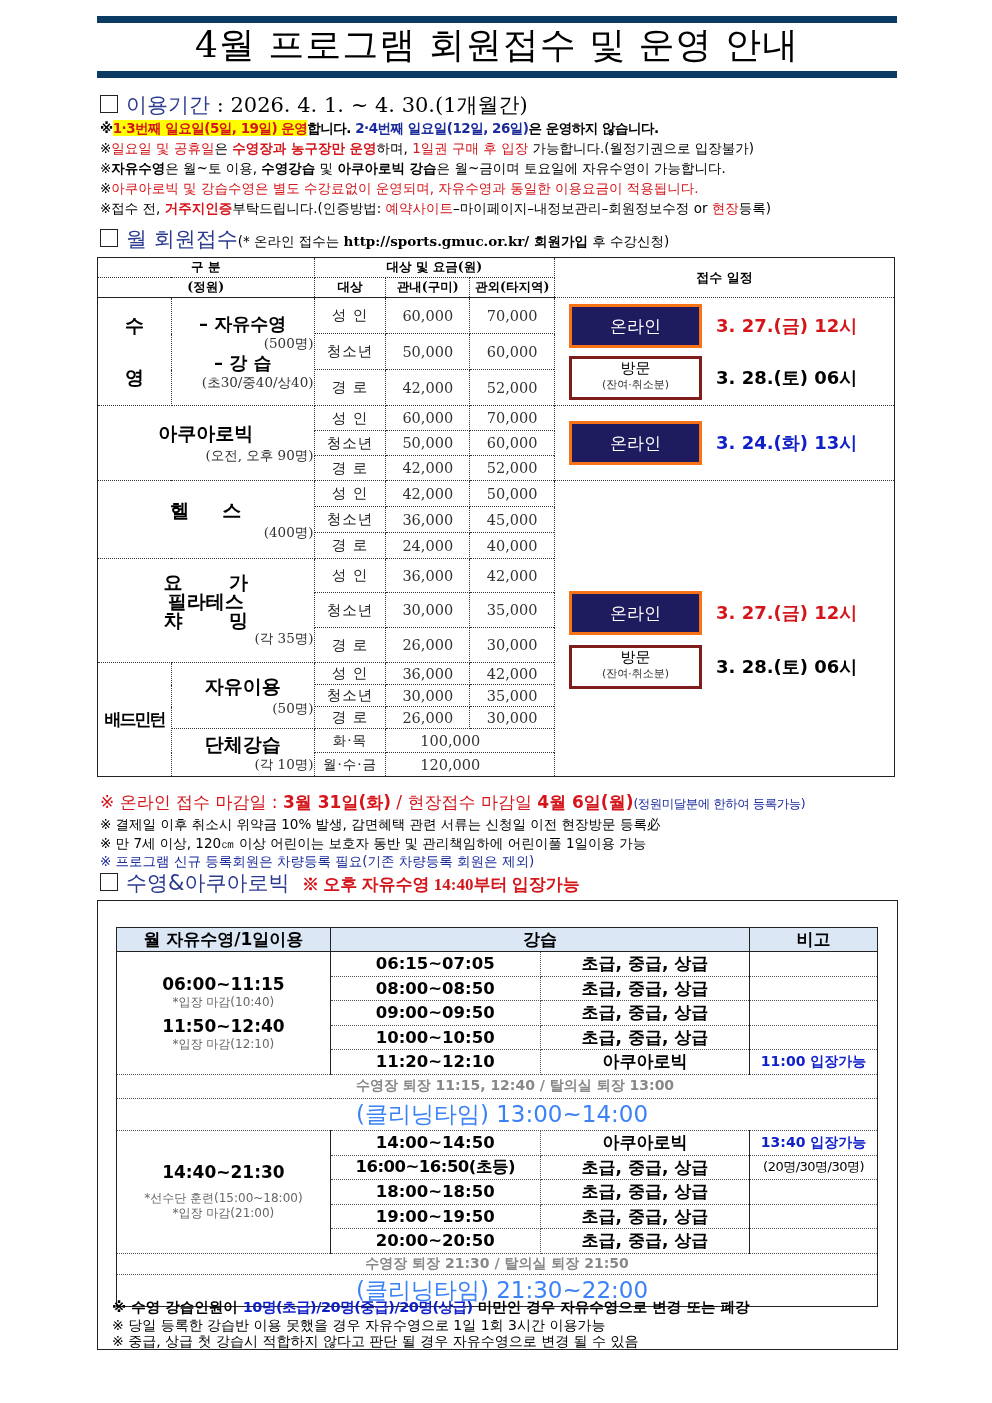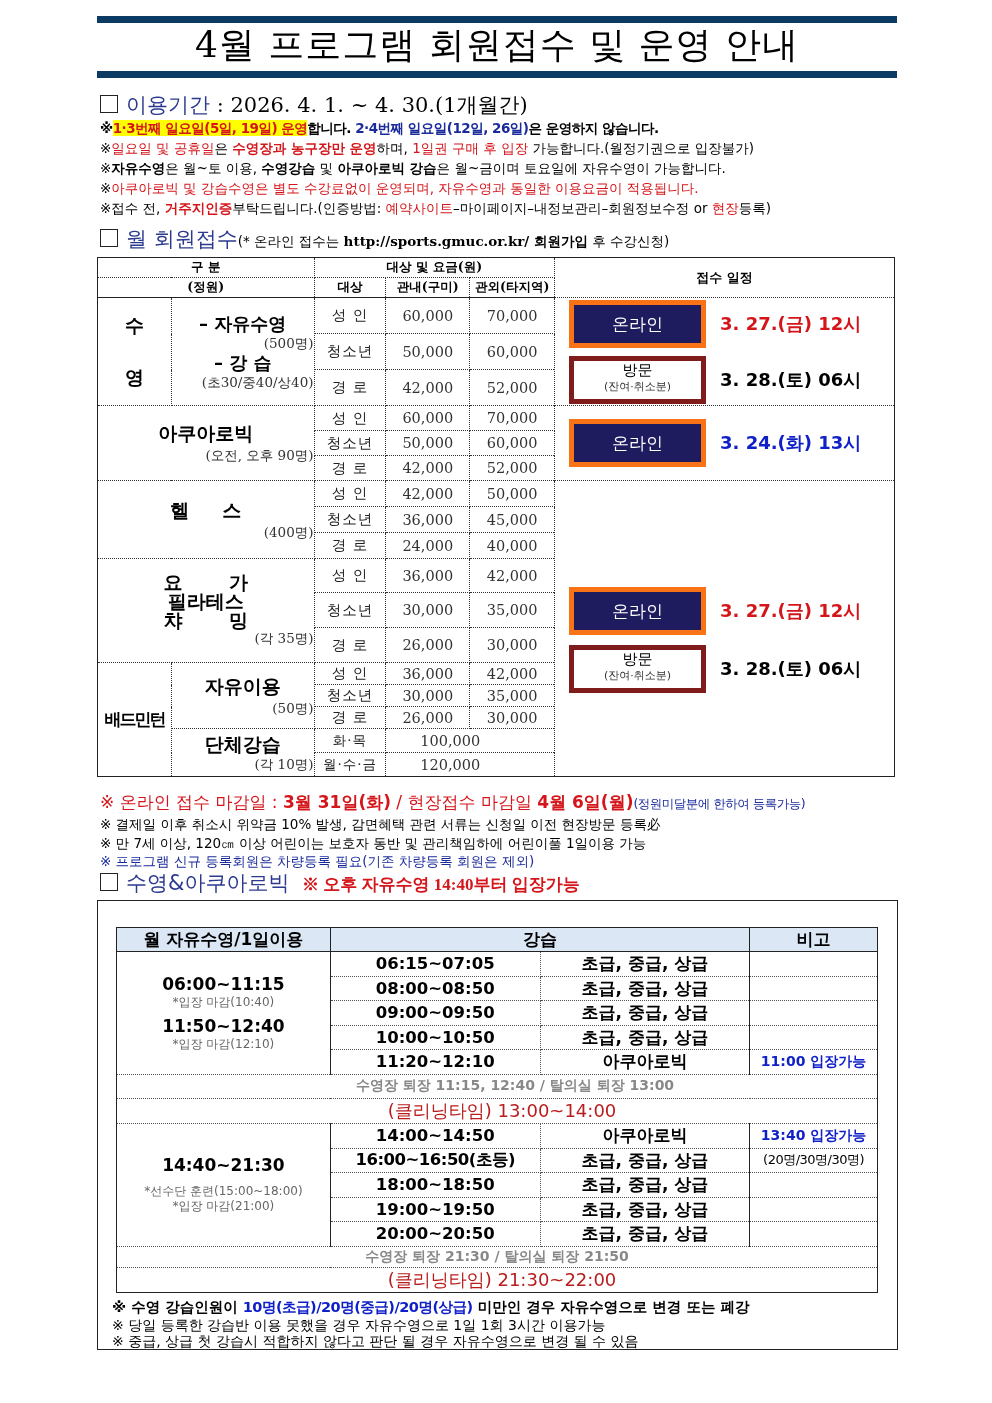--- a/index.html
+++ b/index.html
@@ -21,37 +21,37 @@
   table { border-collapse:collapse; }
   .fee { position:absolute; left:97px; top:257px; width:798px; border:1.5px solid #222; font-size:14px; }
   .fee td { border:1px dotted #333; text-align:center; padding:0; font-family:"DejaVu Serif", serif; }
   .fee .hdr td { font-size:12.5px; font-weight:bold; height:19px; }
   .fee .solid-b td { border-bottom:1.5px solid #222; }
   .fee .num { color:#333; font-size:14.5px; }
   .fee .tgt { color:#222; font-size:14.5px; letter-spacing:1px; }
   .cat-big { font-size:19px; font-weight:bold; font-family:"DejaVu Sans", sans-serif; }
   .cat-sub { font-size:13.5px; color:#333;text-align:right; }
   .sched { position:relative; vertical-align:middle; }
-  .btn-online { display:inline-block; width:127px; height:38px; background:#1e1b5e; color:#fff; border:5px solid #f97316; font-size:17px; line-height:38px; text-align:center; font-family:"DejaVu Sans", sans-serif; }
-  .btn-visit { display:inline-block; width:127px; height:38px; background:#fff; border:5px solid #7f1d1d; text-align:center; font-family:"DejaVu Sans", sans-serif; }
+  .btn-online { display:inline-block; width:127px; height:38px; background:#1e1b5e; color:#fff; border:3px solid #f97316; font-size:17px; line-height:38px; text-align:center; font-family:"DejaVu Sans", sans-serif; }
+  .btn-visit { display:inline-block; width:127px; height:38px; background:#fff; border:3px solid #7f1d1d; text-align:center; font-family:"DejaVu Sans", sans-serif; }
   .btn-visit .l1 { font-size:15px; line-height:19px; display:block; }
   .btn-visit .l2 { font-size:11px; line-height:14px; display:block; color:#333; }
   .sched-row { display:flex; align-items:center; gap:14px; padding-left:14px; }
   .date { font-family:"DejaVu Sans", sans-serif; font-weight:bold; font-size:18px; white-space:nowrap; }
 
   
   .pool-frame { position:absolute; left:97px; top:900px; width:801px; height:450px; border:1.5px solid #222; box-sizing:border-box; }
   .pool-title { position:absolute; left:0; right:0; top:0; height:22px; text-align:center; font-size:17px; line-height:22px; border-bottom:1.5px solid #222; }
   .pool { position:absolute; left:18px; top:26px; width:762px; border:1.5px solid #222; font-family:"DejaVu Sans", sans-serif; }
   .pool td { border:1px dotted #555; text-align:center; padding:0; height:23.5px; font-size:16px; }
   .pool .ph td { background:#dbe7f5; font-weight:bold; font-size:17px; border:1px solid #222; height:22px; }
   .pool .time { font-weight:bold; font-size:16.5px; }
   .pool .lvl { font-weight:bold; font-size:17px; }
   .pool .gray { color:#777; font-size:14px; }
-  .pool .gray-b { color:#b91c1c; font-size:18px;padding-left:10px; }
+  .pool .gray-b { color:#3b82f6; font-size:23px;padding-left:10px; }
   .pool .solidL { border-left:1.5px solid #222; }
   .pool .note-blue { color:#1020c8; font-weight:bold; font-size:14px; }
   .pool .free-main { font-weight:bold; font-size:17px; line-height:21px; }
   .pool .free-sub { color:#666; font-size:12px; line-height:15px; }
 </style>
 </head>
 <body>
 
 <div class="bar" style="top:16px;"></div>
 <div class="title">4월 프로그램 회원접수 및 운영 안내</div>

